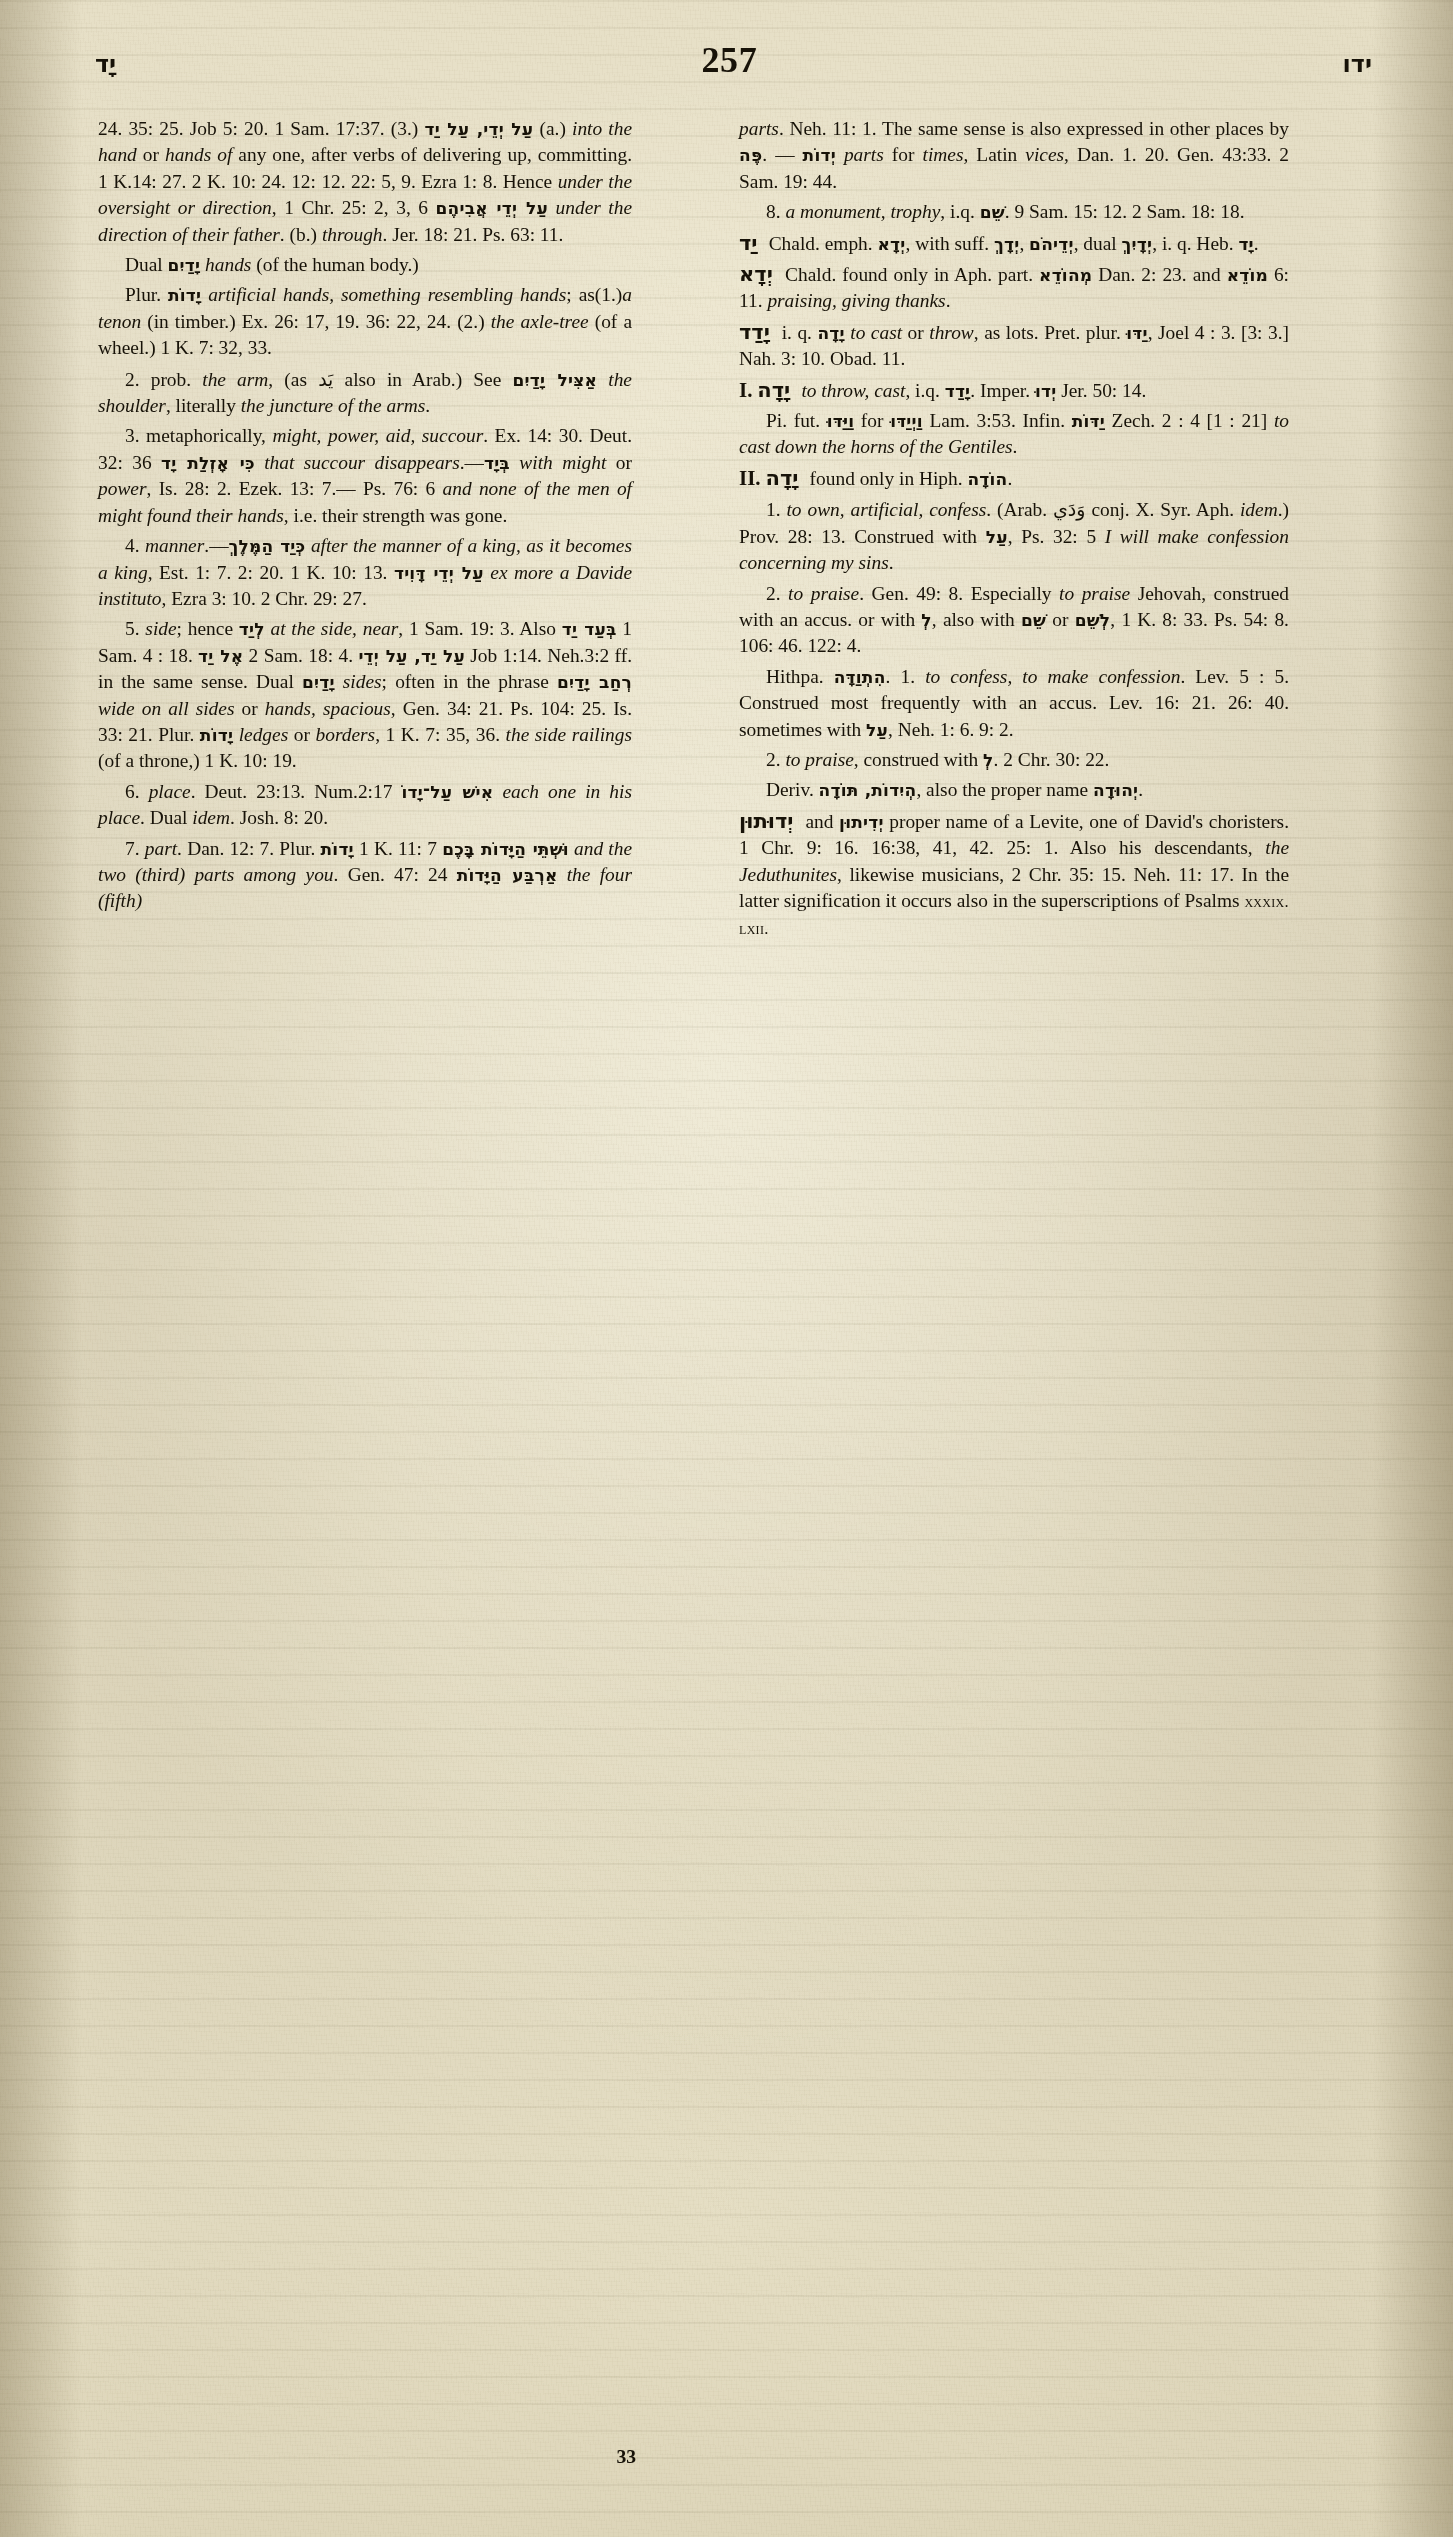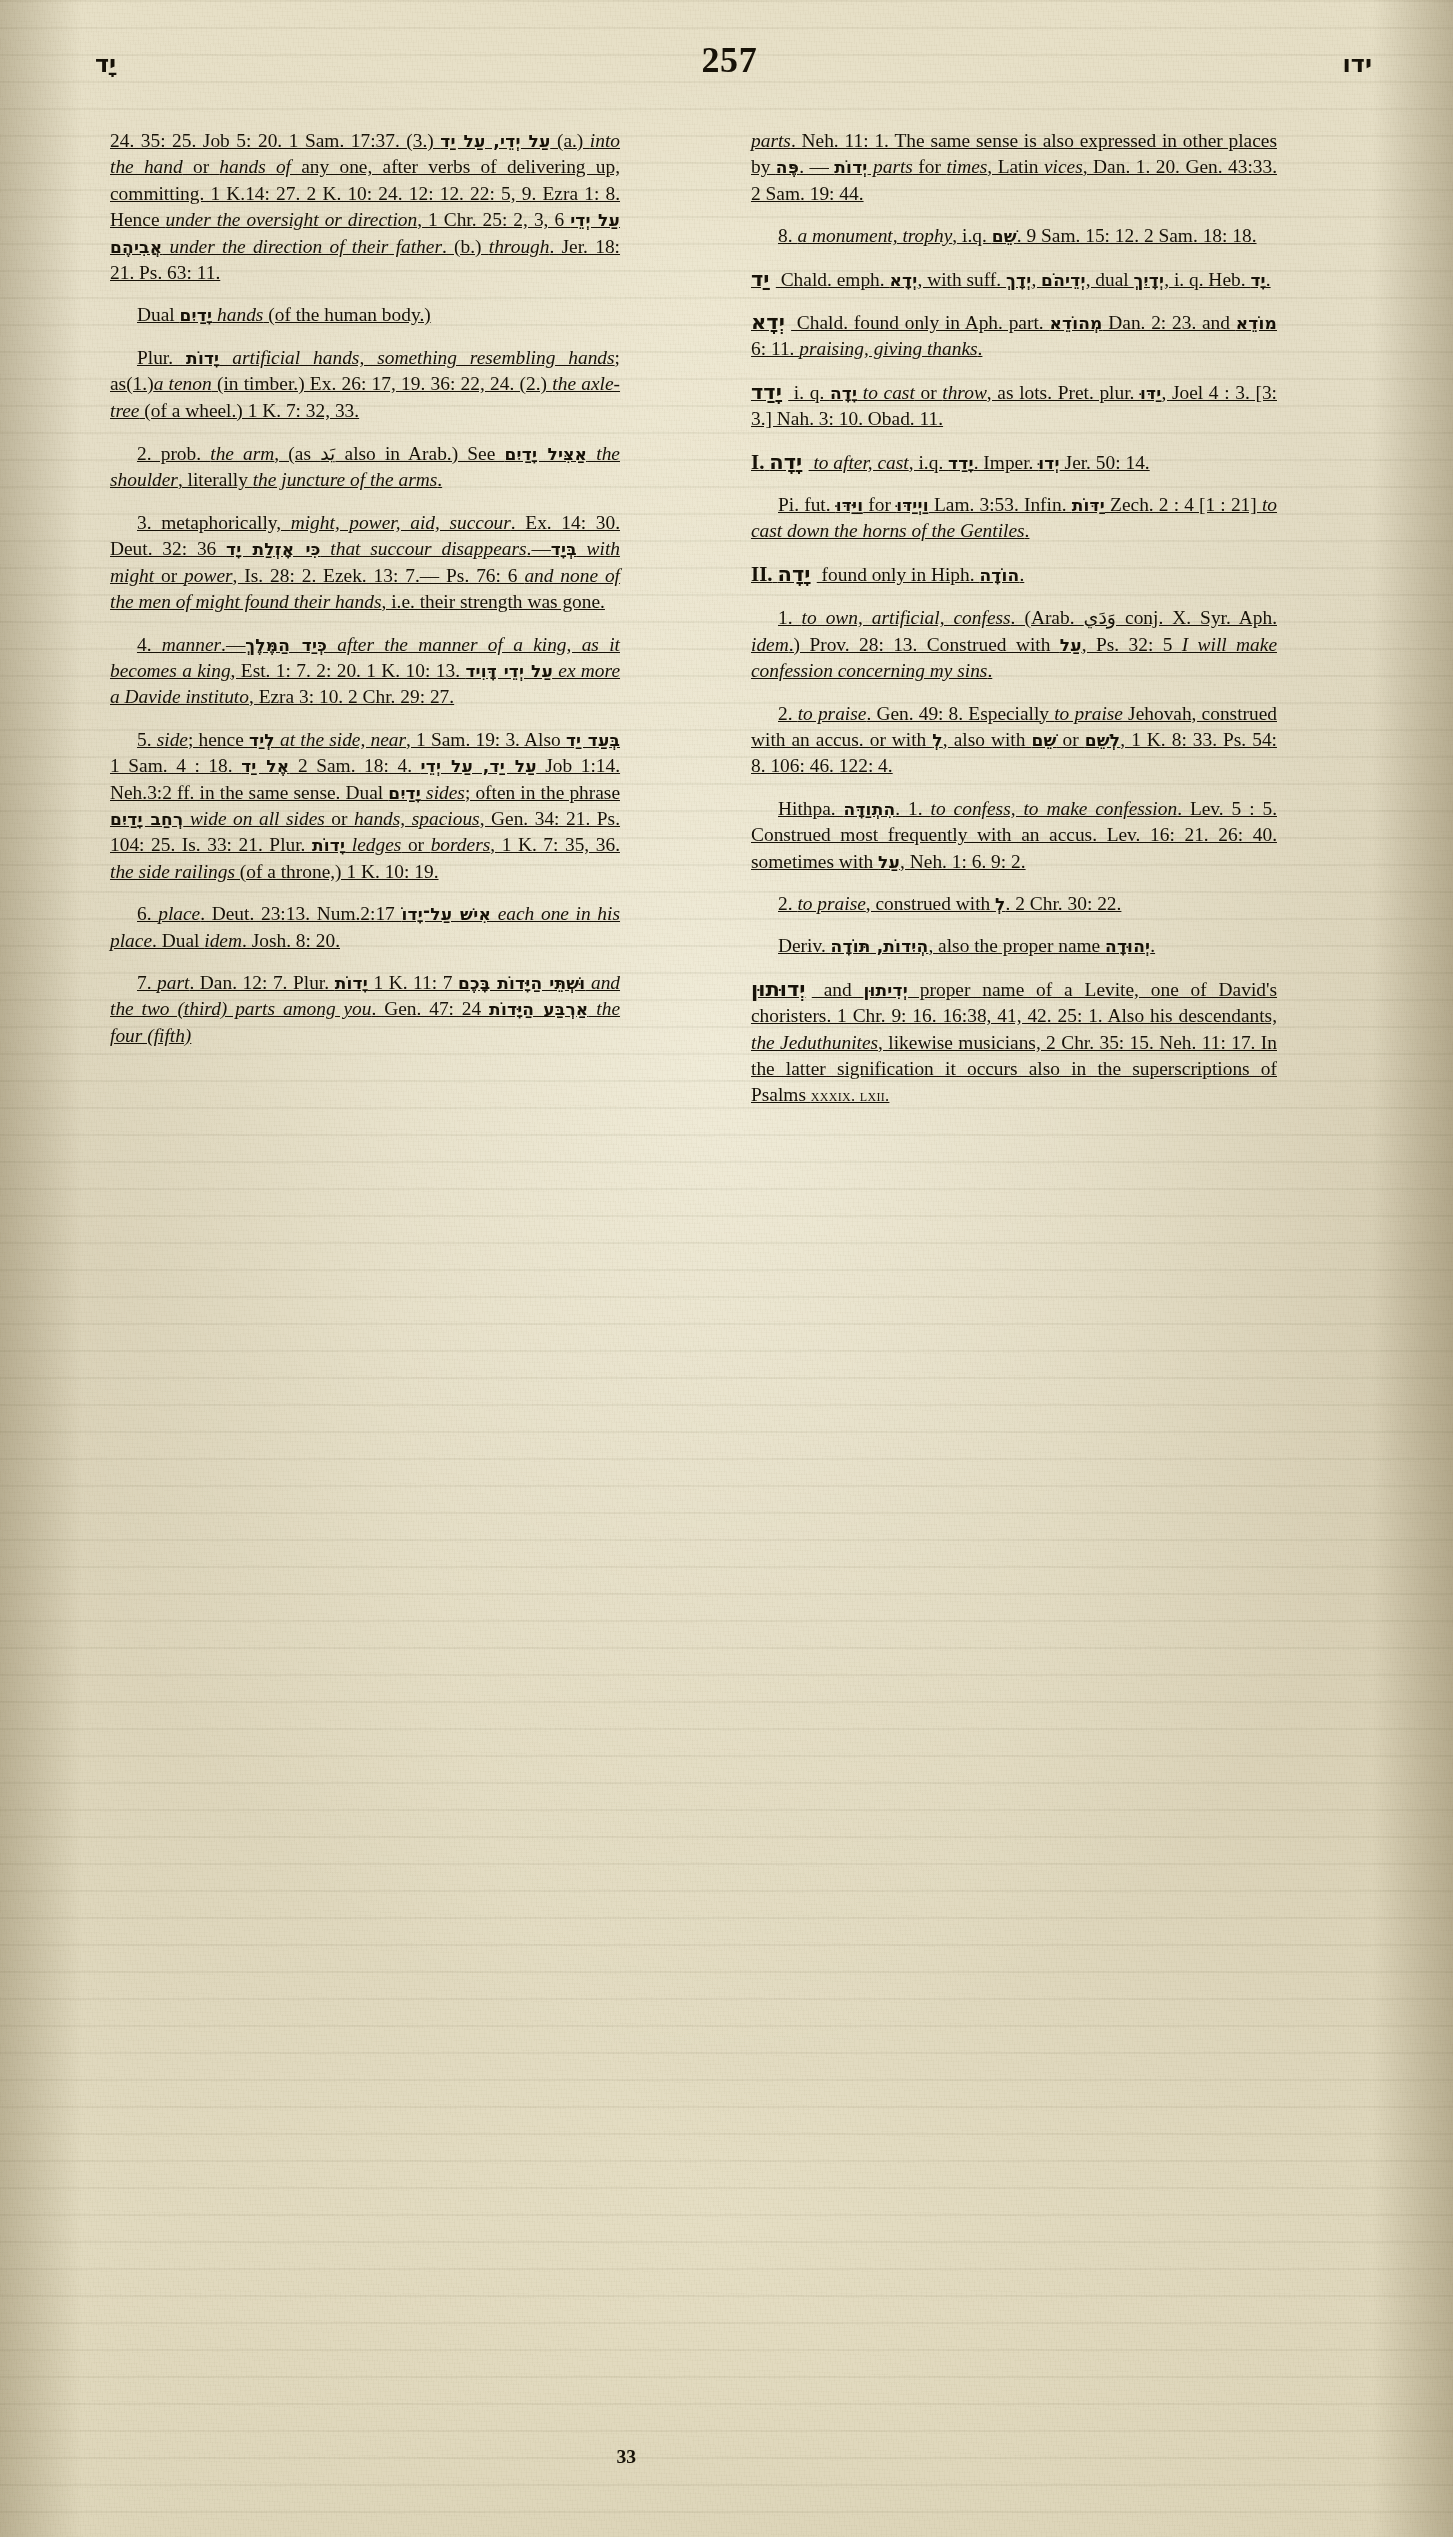--- a/index.html
+++ b/index.html
@@ -43,21 +43,21 @@
     position:absolute;top:0;
     font-size:19.4px;
     line-height:26.4px;
     text-align:justify;
     text-justify:inter-word;
     hyphens:none;
   }
   .col.left{left:94px;width:542px;}
   .col.right{left:735px;width:558px;}
 
-  .col p{margin:16px;text-decoration:underline;}
+  .col p{margin:4px;}
   .ind{text-indent:27px;}
 
   i,em{font-style:italic;}
   .heb{
     font-family:"DejaVu Sans","Liberation Sans",sans-serif;
     direction:rtl;unicode-bidi:isolate;
     font-size:17px;font-weight:700;
     letter-spacing:0.2px;
   }
   .heb-lg{
@@ -137,21 +137,21 @@
       <p><i>parts</i><span>. Neh. 11: 1.   The same sense is also expressed in other places by </span><span class="heb">פֶּה</span><span>. — </span><span class="heb">יְדוֹת</span><i> parts</i><span> for </span><i>times</i><span>, Latin </span><i>vices</i><span>, Dan. 1. 20. Gen. 43:33. 2 Sam. 19: 44.</span></p>
 
       <p class="ind"><span>8. </span><i>a monument, trophy</i><span>, i.q. </span><span class="heb">שֵׁם</span><span>. 9 Sam. 15: 12. 2 Sam. 18: 18.</span></p>
 
       <p class="entry"><span class="heb-lg hw">יַד</span><span> Chald. emph. </span><span class="heb">יְדָא</span><span>, with suff. </span><span class="heb">יְדָךְ</span><span>, </span><span class="heb">יְדֵיהֹם</span><span>, dual </span><span class="heb">יְדָיִךְ</span><span>, i. q. Heb. </span><span class="heb">יָד</span><span>.</span></p>
 
       <p class="entry"><span class="heb-lg hw">יְדָא</span><span> Chald. found only in Aph. part. </span><span class="heb">מְהוֹדֵא</span><span> Dan. 2: 23. and </span><span class="heb">מוֹדֵא</span><span> 6: 11. </span><i>praising, giving thanks</i><span>.</span></p>
 
       <p class="entry"><span class="heb-lg hw">יָדַד</span><span> i. q. </span><span class="heb">יָדָה</span><i> to cast</i><span> or </span><i>throw</i><span>, as lots. Pret. plur. </span><span class="heb">יַדּוּ</span><span>, Joel 4 : 3.  [3: 3.] Nah. 3: 10.  Obad. 11.</span></p>
 
-      <p class="entry"><span class="romlbl">I.</span> <span class="heb-lg hw">יָדָה</span><i> to after, cast</i><span>, i.q. </span><span class="heb">יָדַד</span><span>. Imper. </span><span class="heb">יְדוּ</span><span> Jer. 50: 14.</span></p>
+      <p class="entry"><span class="romlbl">I.</span> <span class="heb-lg hw">יָדָה</span><i> to throw, cast</i><span>, i.q. </span><span class="heb">יָדַד</span><span>. Imper. </span><span class="heb">יְדוּ</span><span> Jer. 50: 14.</span></p>
 
       <p class="ind"><span>Pi. fut. </span><span class="heb">וַיַּדּוּ</span><span> for </span><span class="heb">וַיְיַדּוּ</span><span> Lam. 3:53. Infin. </span><span class="heb">יַדּוֹת</span><span> Zech.  2 : 4  [1 : 21] </span><i>to cast down the horns of the Gentiles</i><span>.</span></p>
 
       <p class="entry"><span class="romlbl">II.</span> <span class="heb-lg hw">יָדָה</span><span> found only in Hiph. </span><span class="heb">הוֹדָה</span><span>.</span></p>
 
       <p class="ind"><span>1. </span><i>to own, artificial, confess</i><span>. (Arab. </span><span class="arab">وَدَي</span><span> conj. X.  Syr. Aph. </span><i>idem</i><span>.) Prov. 28: 13. Construed with </span><span class="heb">עַל</span><span>, Ps. 32: 5 </span><i>I will make confession concerning my sins</i><span>.</span></p>
 
       <p class="ind"><span>2. </span><i>to praise</i><span>. Gen. 49: 8. Especially </span><i>to praise</i><span> Jehovah, construed with an accus. or with </span><span class="heb">לְ</span><span>, also with </span><span class="heb">שֵׁם</span><span> or </span><span class="heb">לְשֵׁם</span><span>,  1 K. 8: 33.  Ps. 54: 8. 106: 46.  122: 4.</span></p>
 
       <p class="ind"><span>Hithpa. </span><span class="heb">הִתְוַדָּה</span><span>.  1. </span><i>to confess, to make confession</i><span>. Lev. 5 : 5.  Construed most frequently with an accus. Lev. 16: 21. 26: 40. sometimes with </span><span class="heb">עַל</span><span>, Neh. 1: 6. 9: 2.</span></p>

